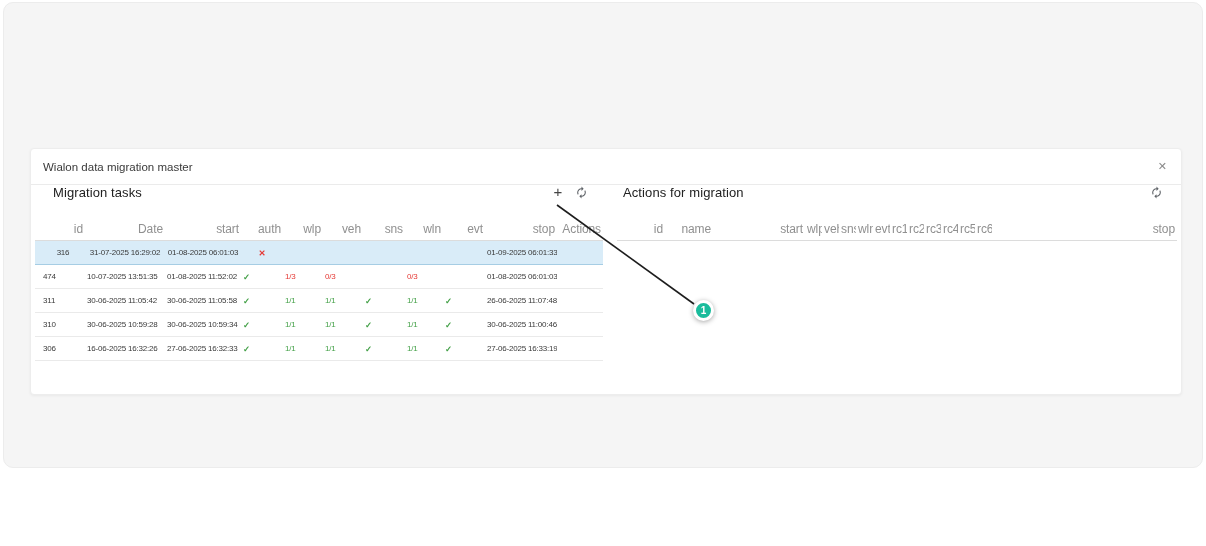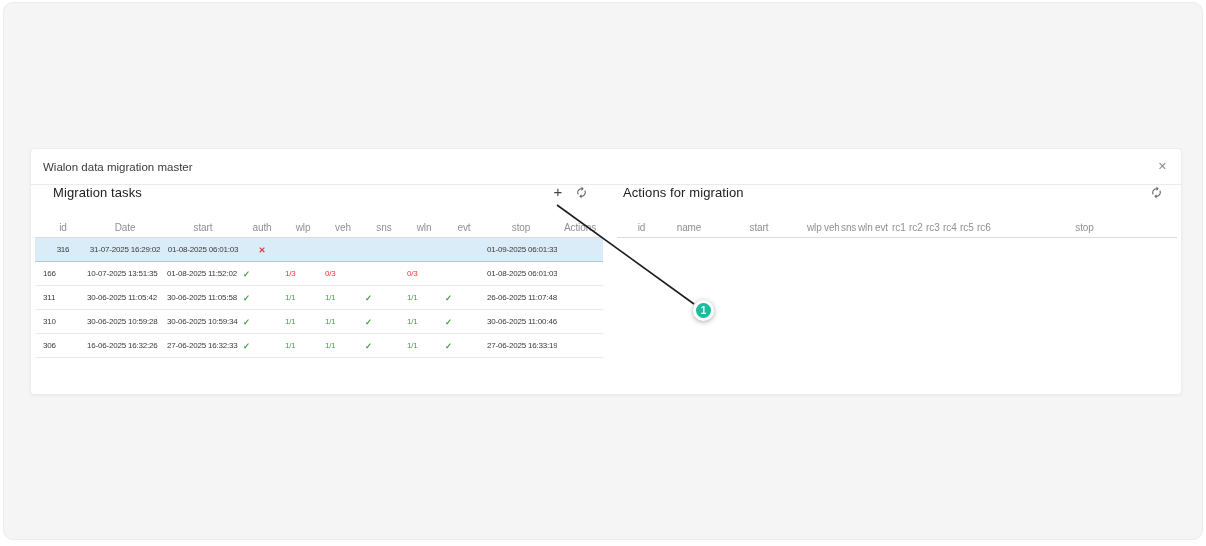--- a/index.html
+++ b/index.html
@@ -1,18 +1,18 @@
 <!DOCTYPE html>
 <html><head>
 <meta charset="utf-8">
 <style>
   * { margin:0; padding:0; box-sizing:border-box; }
   html,body { width:1206px; height:546px; background:#ffffff; font-family:"Liberation Sans", sans-serif; }
   .page {
-    position:absolute; left:3px; top:2px; width:1200px; height:538px;
+    position:absolute; left:3px; top:2px; width:1200px; height:466px;
     background:#f5f5f5; border:1px solid #ececec; border-radius:10px;
   }
   .dialog {
     position:absolute; left:26px; top:145px; width:1152px; height:247px;
     background:#ffffff; border:1px solid #ededed; border-radius:4px;
     box-shadow:0 1px 3px rgba(0,0,0,0.05);
   }
   .dialog-header {
     position:relative; height:36px; border-bottom:1px solid #ebebeb;
     display:flex; align-items:center; padding:0 14px 0 12px;
@@ -34,21 +34,21 @@
   .toolbar { margin-left:auto; display:flex; align-items:center; gap:9px; padding-right:15px; }
   .panel-right .toolbar { padding-right:0; }
   .icon-btn {
     width:14px; height:14px; display:flex; align-items:center; justify-content:center;
     cursor:pointer; color:#5f6368;
   }
   .plus-glyph { font-size:15px; color:#444; line-height:12px; font-weight:400; }
   .refresh-svg { width:13px; height:13px; fill:#5f6368; }
   table { border-collapse:collapse; table-layout:fixed; width:100%; }
   th {
-    font-size:10px; font-weight:400; color:#909090; text-align:center;
+    font-size:12px; font-weight:400; color:#909090; text-align:right;
     padding:3px 2px 4px 2px; border-bottom:1px solid #dcdcdc;
     white-space:nowrap; overflow:hidden; letter-spacing:-0.1px;
   }
   td {
     font-size:8px; color:#3a3a3a; height:24px; padding:0 2px;
     border-bottom:1px solid #eaeaea; white-space:nowrap; overflow:hidden;
     letter-spacing:-0.2px;
   }
   th:first-child, td:first-child { padding-left:8px; }
   .panel-right th:first-child { padding-left:3px; }
@@ -133,21 +133,21 @@
                 <td class="icon-cross">✕</td>
                 <td></td>
                 <td></td>
                 <td></td>
                 <td></td>
                 <td></td>
                 <td>01-09-2025 06:01:33</td>
                 <td></td>
               </tr>
               <tr>
-                <td>166</td>
+                <td>474</td>
                 <td>10-07-2025 13:51:35</td>
                 <td>01-08-2025 11:52:02</td>
                 <td class="icon-check">✓</td>
                 <td class="bad">1/3</td>
                 <td class="bad">0/3</td>
                 <td></td>
                 <td class="bad">0/3</td>
                 <td></td>
                 <td>01-08-2025 06:01:03</td>
                 <td></td>

